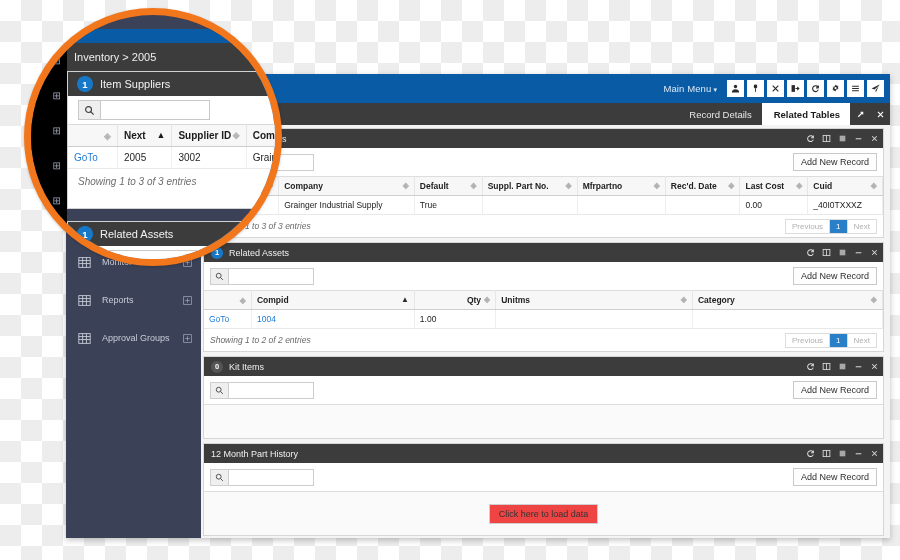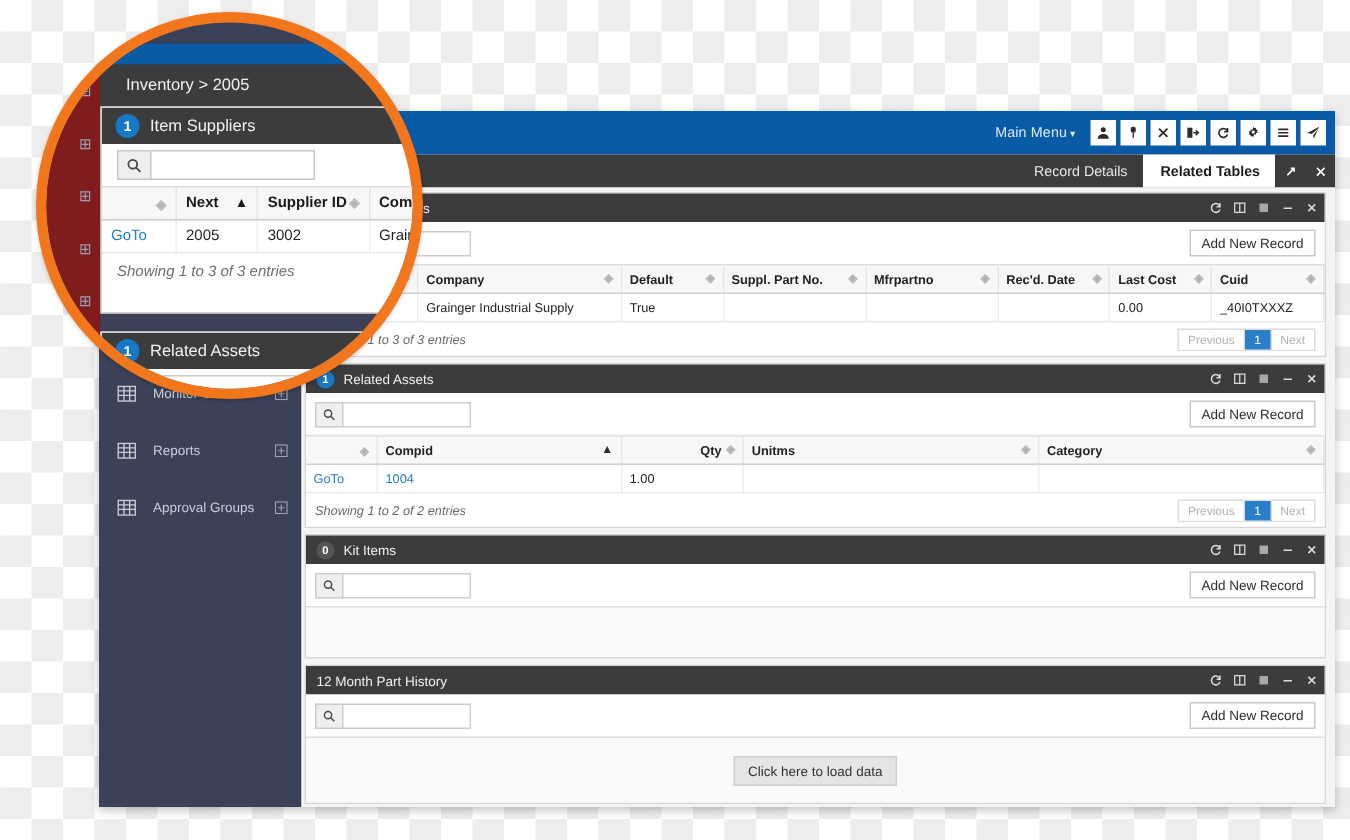--- a/index.html
+++ b/index.html
@@ -173,21 +173,21 @@
   }
   .pg:last-child { border-right: none; }
   .pg.cur { background: #2a7fc9; color: #fff; }
 
   .empty-body { height: 34px; background: #fafafa; border-top: 1px solid #ddd; }
   .load-area {
     height: 44px; background: #fafafa; border-top: 1px solid #ddd;
     display: flex; align-items: center; justify-content: center;
   }
   .load-btn {
-    border: 1px solid #cfcfcf; background: #e5e5e5; font-size: 9px;
+    border: 1px solid #cfcfcf; background: #ef4444; font-size: 9px;
     color: #333; padding: 4px 9px;
     font-family: "Liberation Sans", sans-serif;
   }
 
   
   #magnifier {
     position: absolute; left: 24px; top: 8px;
     width: 258px; height: 258px; border-radius: 50%;
     border: 7px solid #f2761c;
     overflow: hidden; background: #3b4157;
@@ -196,26 +196,26 @@
   #mag-inner {
     position: absolute; left: -14px; top: 14px;
     width: 300px; height: 290px;
   }
   .m-bluebar {
     position: absolute; left: 50px; top: 0; width: 250px; height: 14px;
     background: #0a5ba6;
   }
   .m-crumbbar {
     position: absolute; left: 50px; top: 14px; width: 250px; height: 28px;
-    background: #3c3c3c; display: flex; align-items: center; padding-left: 17px;
+    background: #3c3c3c; display: flex; align-items: center; padding-left: 7px;
     color: #efefef; font-size: 11px;
   }
   .m-side {
     position: absolute; left: 0; top: 14px; width: 50px; height: 276px;
-    background: #7f1d1d;
+    background: #000000;
   }
   .m-side-row {
     height: 35px; display: flex; align-items: center; justify-content: flex-end;
     padding-right: 6px; color: #aeb4c4; font-size: 10px;
   }
   .m-side-row .pl { margin-left: 6px; color: #9aa0b2; }
   .m-panel {
     position: absolute; left: 50px; background: #fff;
     width: 250px; border: 1px solid #d2d2d2;
   }

